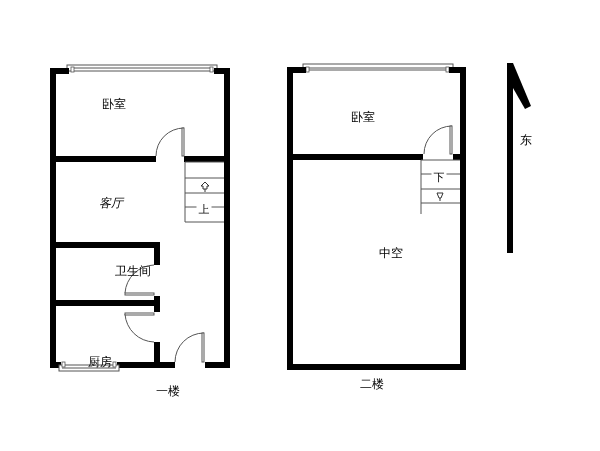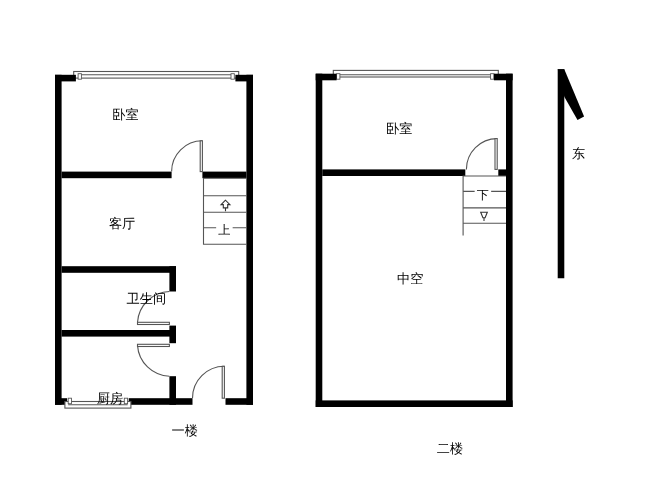--- a/index.html
+++ b/index.html
@@ -110,24 +110,24 @@
     </g>
   </g>
 
   <g fill="#000">
     <polygon points="507,63 513,63 513,253 507,253"></polygon>
     <polygon points="507,63 513,63 531,106 525,109 513,88"></polygon>
   </g>
 </svg>
 
 <div class="lbl" style="left:114px; top:104px;">卧室</div>
-<div class="lbl" style="left:111px; top:203px;">客厅</div>
+<div class="lbl" style="left:111px; top:203px;font-style:italic;">客厅</div>
 <div class="lbl" style="left:94px; top:271px;margin-left:39px;">卫生间</div>
 <div class="lbl" style="left:100px; top:334px;margin-top:28px;">厨房</div>
 <div class="lbl stair-lbl" style="left:204px; top:209px;">上</div>
 <div class="lbl" style="left:168px; top:391px;">一楼</div>
 
 <div class="lbl" style="left:363px; top:117px;">卧室</div>
-<div class="lbl" style="left:373px; top:253px;text-align:right;">中空</div>
+<div class="lbl" style="left:391px; top:253px;text-align:right;">中空</div>
 <div class="lbl stair-lbl" style="left:439px; top:177px;">下</div>
-<div class="lbl" style="left:409px; top:384px;margin-top:24px;">二楼</div>
+<div class="lbl" style="left:372px; top:384px;">二楼</div>
 
 <div class="lbl" style="left:526px; top:140px;">东</div>
 
 </body></html>

